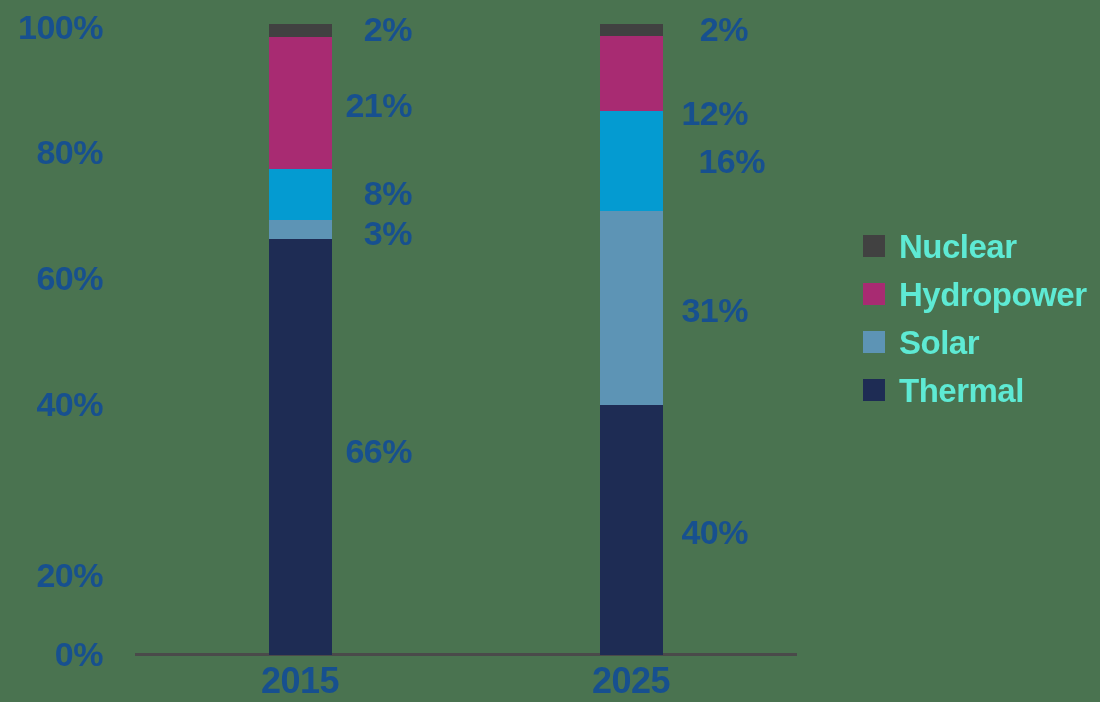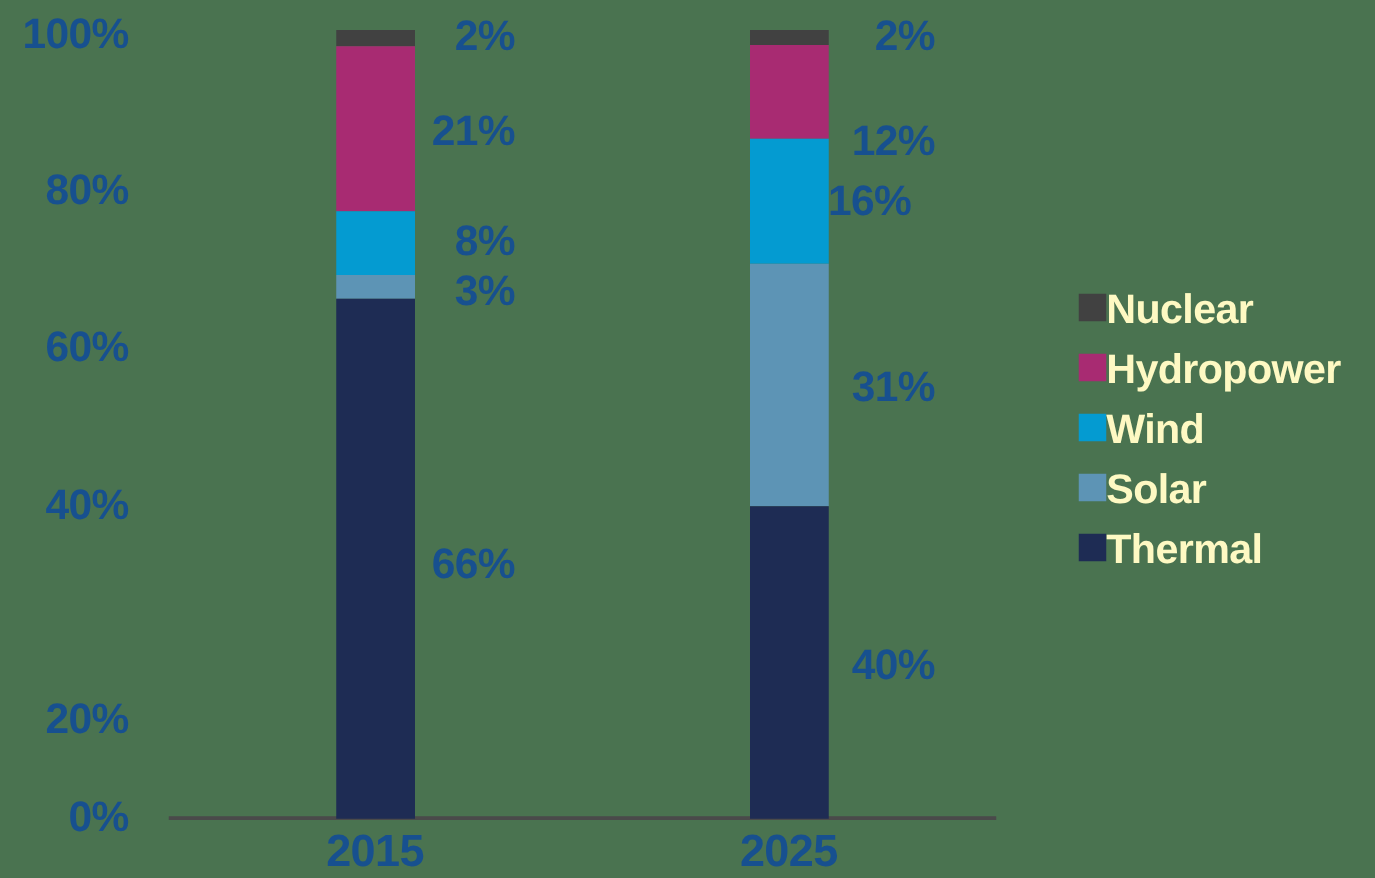--- a/index.html
+++ b/index.html
@@ -88,23 +88,24 @@
     display: flex;
     align-items: center;
     height: 48px;
   }
   .legend-swatch {
     width: 22px;
     height: 22px;
     flex: 0 0 22px;
   }
   .legend-label {
+    margin-left: 14px;
     font-size: 33px;
     font-weight: bold;
-    color: #fef9c3;
+    color: #5eead4;
     line-height: 1;
     letter-spacing: -0.5px;
     white-space: nowrap;
   }
 </style>
 </head>
 <body>
 
 <div id="chart-root">
 
@@ -134,44 +135,40 @@
       <div class="val-label" style="top: 434px; left: 324px; width: 88px;">66%</div>
       <div class="bar" style="left: 600px;">
         <div class="bar-seg" style="background: rgb(65, 65, 65); height: 2%;"></div>
         <div class="bar-seg" style="background: rgb(168, 43, 114); height: 12%;"></div>
         <div class="bar-seg" style="background: rgb(4, 155, 209); height: 16%;"></div>
         <div class="bar-seg" style="background: rgb(93, 148, 181); height: 31%;"></div>
         <div class="bar-seg" style="background: rgb(30, 44, 84); height: 40%;"></div>
       </div>
       <div class="val-label" style="top: 12px; left: 676px; width: 72px;">2%</div>
       <div class="val-label" style="top: 54px; left: 660px; width: 88px; margin-top: 42px;">12%</div>
-      <div class="val-label" style="top: 144px; left: 641px; width: 88px;">16%</div>
+      <div class="val-label" style="top: 144px; left: 677px; width: 88px;">16%</div>
       <div class="val-label" style="top: 293px; left: 660px; width: 88px;">31%</div>
       <div class="val-label" style="top: 515px; left: 660px; width: 88px;">40%</div>
     </div>
 
   <div id="cats-layer">
       <div class="cat-label" style="left: 200px;">2015</div>
       <div class="cat-label" style="left: 531px;">2025</div>
     </div>
 
   <div id="legend">
       <div class="legend-item">
         <span class="legend-swatch" style="background: rgb(65, 65, 65);"></span>
         <span class="legend-label">Nuclear</span>
       </div>
       <div class="legend-item">
         <span class="legend-swatch" style="background: rgb(168, 43, 114);"></span>
         <span class="legend-label">Hydropower</span>
       </div>
       <div class="legend-item">
-        <span class="legend-swatch" style="background: rgb(4, 155, 209);"></span>
-        <span class="legend-label">Wind</span>
-      </div>
-      <div class="legend-item">
         <span class="legend-swatch" style="background: rgb(93, 148, 181);"></span>
         <span class="legend-label">Solar</span>
       </div>
       <div class="legend-item">
         <span class="legend-swatch" style="background: rgb(30, 44, 84);"></span>
         <span class="legend-label">Thermal</span>
       </div>
     </div>
 
 </div>

